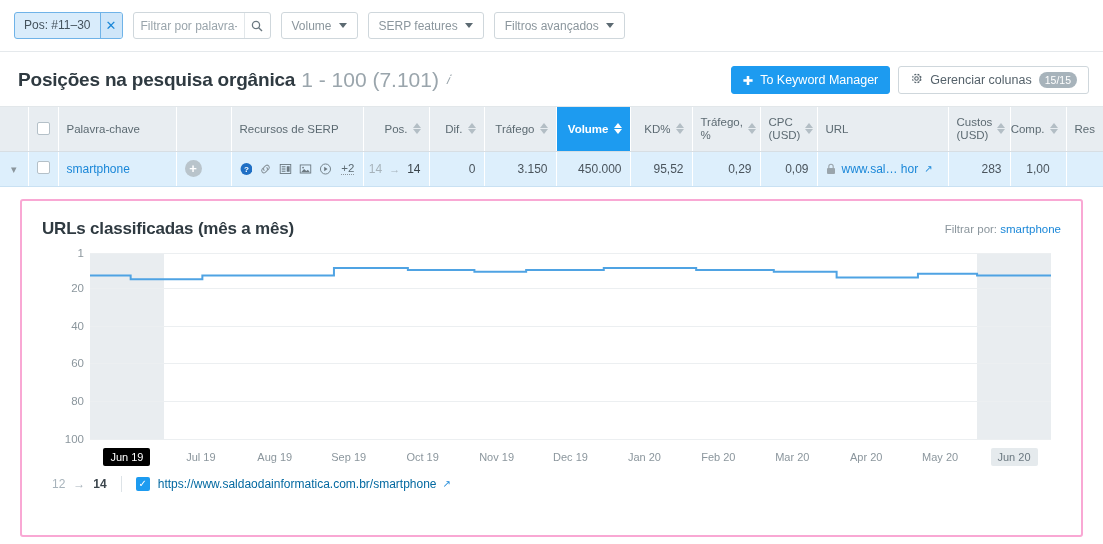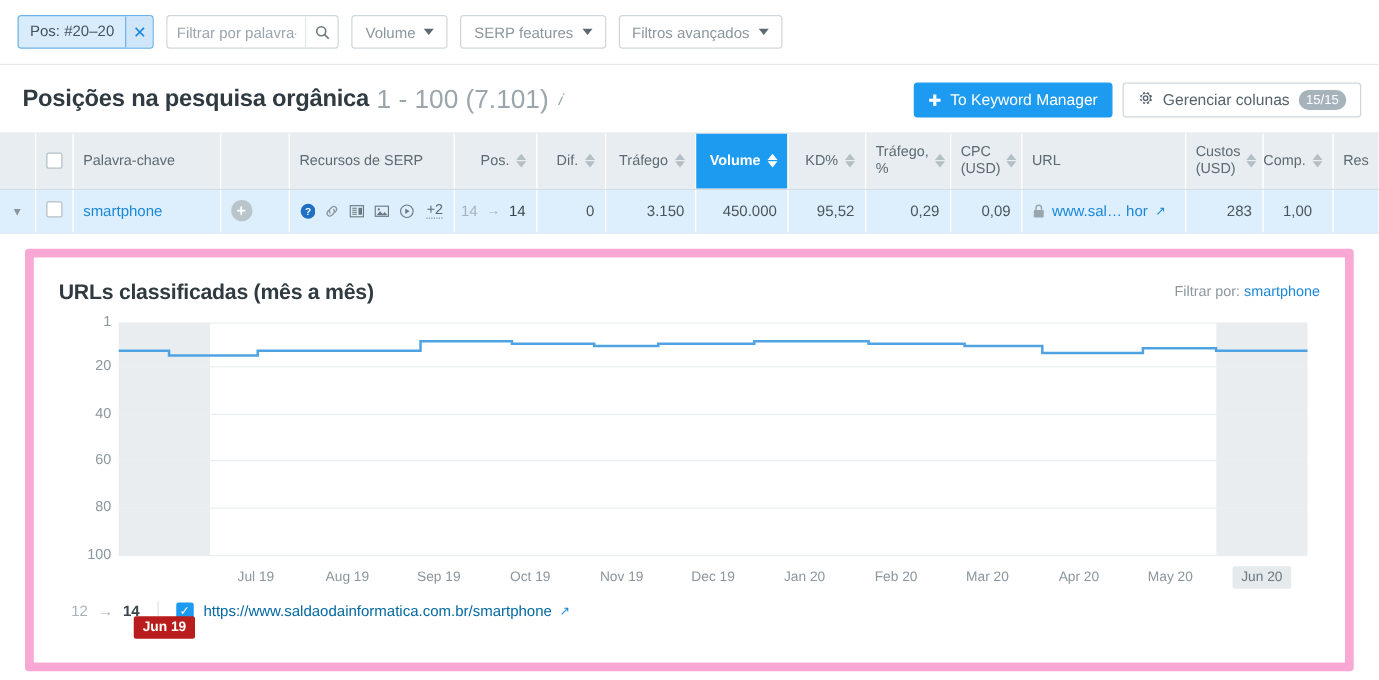--- a/index.html
+++ b/index.html
@@ -219,21 +219,21 @@
   .pos-old { color:#a7b3bb; }
   .pos-arrow { color:#a7b3bb; font-size:11px; }
   .pos-new { color:#3b454c; }
   .url-cell { display:flex; align-items:center; gap:6px; }
   .url-txt { color:#1a87d8; cursor:pointer; }
   .ext-ico { color:#1a87d8; font-size:10px; }
 
   
   .panel-outer { padding: 12px 20px 0 20px; background:#fff; }
   .panel {
-    border: 7px solid #f9a8d4;
+    border: 2px solid #f9a8d4;
     border-radius: 3px;
     background: #fff;
     padding: 18px 20px 14px 20px;
     height: 338px;
   }
   .panel-head { display:flex; align-items:flex-start; }
   .panel-title { font-size:17px; color:#2f3a41; font-weight:bold; letter-spacing:-0.2px; }
   .filter-by { font-size:11.5px; color:#8b969d; margin-top:4px; }
   .filter-by b { color:#1a87d8; font-weight:normal; cursor:pointer; }
 
@@ -260,21 +260,21 @@
   .xlabels {
     position:absolute; left:48px; right:10px; top:192px;
     display:flex;
   }
   .xlab {
     flex:1; text-align:center;
     font-size:11px; color:#8b969d;
     padding: 3px 0;
   }
   .xlab span { padding:3px 7px; border-radius:2px; display:inline-block; }
-  .xlab.dark span { background:#b91c1c; color:#fff; font-weight:bold;margin-top:40px; }
+  .xlab.dark span { background:#000000; color:#fff; font-weight:normal; }
   .xlab.light span { background:#e5eaed; color:#6b7880; }
 
   .chart-foot {
     display:flex; align-items:center; gap:0px;
     margin-top: 18px;
     padding-left: 10px;
     font-size:12px;
   }
   .foot-pos { display:flex; align-items:center; gap:8px; color:#a7b3bb; }
   .foot-pos b { color:#3b454c; }
@@ -286,21 +286,21 @@
     font-size:10px; cursor:pointer; margin-right:8px;
   }
   .foot-url { color:#0369a1; cursor:pointer; }
 </style>
 </head>
 <body>
 
 <div class="filterbar">
 
   <div class="chip">
-    <span class="chip-label">Pos: #20–20</span>
+    <span class="chip-label">Pos: #11–30</span>
     <span class="chip-x">✕</span>
   </div>
 
   <div class="searchbox">
     <input type="text" placeholder="Filtrar por palavra-c..." style="">
     <span class="search-btn">
       <svg width="12" height="12" viewBox="0 0 12 12">
         <circle cx="5" cy="5" r="3.6" fill="none" stroke="#6b7880" stroke-width="1.3"></circle>
         <line x1="7.7" y1="7.7" x2="11" y2="11" stroke="#6b7880" stroke-width="1.4"></line>
       </svg>

